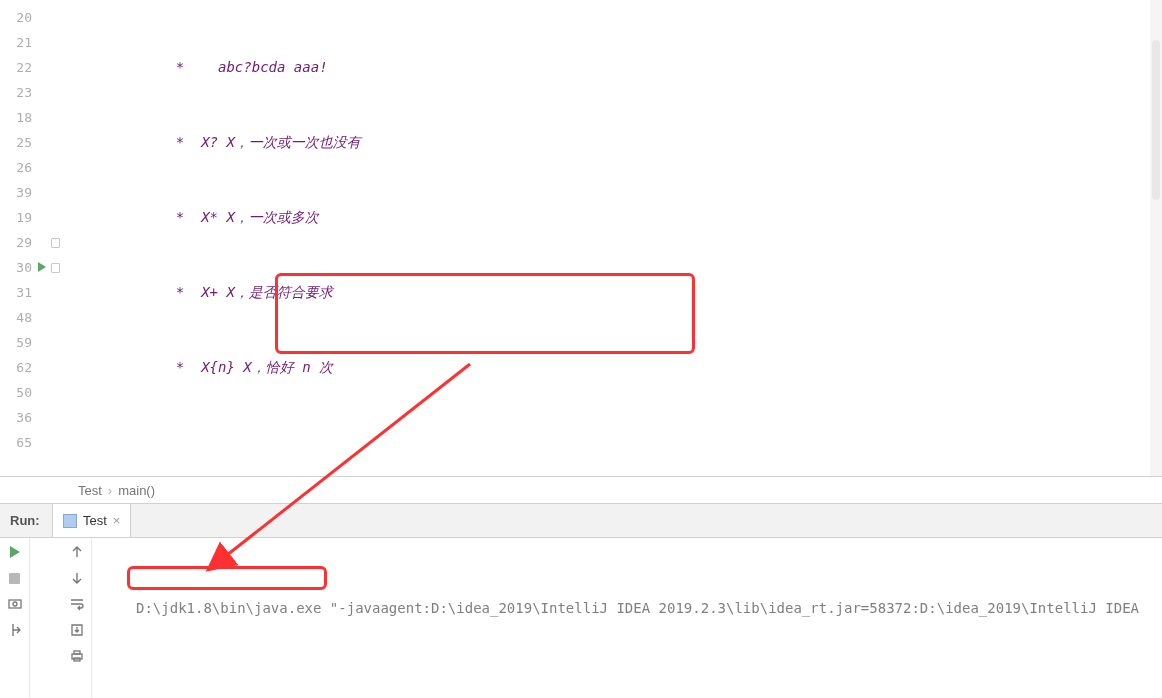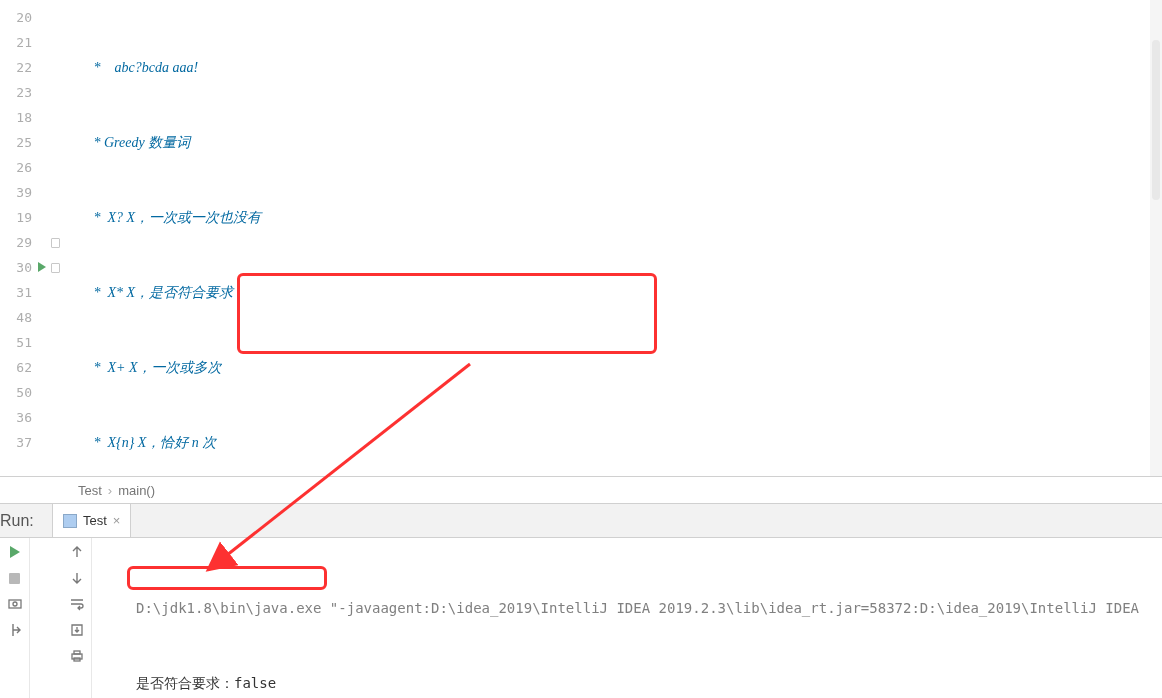--- a/index.html
+++ b/index.html
@@ -8,20 +8,21 @@
   font-size: 13px;
   background: #fff;
   color: #333;
   overflow: hidden;
 }
 .editor-area {
   display: flex;
   height: 476px;
   position: relative;
   overflow: hidden;
+  gap: 38px;
 }
 .gutter {
   width: 62px;
   background: #fff;
   border-right: 0;
   text-align: right;
   color: #adadad;
   font-family: Consolas, Menlo, monospace;
   font-size: 13px;
   padding-top: 5px;
@@ -56,21 +57,21 @@
   font-size: 14px;
   padding-top: 5px;
   position: relative;
   line-height: 25px;
   white-space: pre;
 }
 .code-line {
   height: 25px;
   padding-left: 0;
 }
-.c-comment { color: #0369a1; font-style: italic; font-family: Liberation Serif, serif; }
+.c-comment { color: #701a75; font-style: italic; }
 .red-box {
   position: absolute;
   border: 3px solid #fd3131;
   border-radius: 6px;
   pointer-events: none;
 }
 .breadcrumb {
   height: 28px;
   border-top: 1px solid #d0d0d0;
   border-bottom: 1px solid #d0d0d0;
@@ -85,22 +86,24 @@
 .breadcrumb .sep { margin: 0 6px; color: #b0b0b0; }
 .run-panel-header {
   height: 34px;
   display: flex;
   align-items: center;
   border-bottom: 1px solid #d0d0d0;
   background: #f2f2f2;
 }
 .run-label {
   width: 44px;
+  padding-left: 10px;
   color: #555;
-  font-size: 16px;
+  font-size: 13px;
+  font-weight: bold;
 }
 .tab {
   display: flex;
   align-items: center;
   height: 100%;
   background: #fff;
   border-right: 1px solid #d0d0d0;
   border-left: 1px solid #d0d0d0;
   padding: 0 10px;
   margin-left: 8px;
@@ -183,33 +186,32 @@
     <div class="gutter-line">23</div>
     <div class="gutter-line">18</div>
     <div class="gutter-line">25</div>
     <div class="gutter-line">26</div>
     <div class="gutter-line">39</div>
     <div class="gutter-line">19</div>
     <div class="gutter-line">29<span class="fold"></span></div>
     <div class="gutter-line">30<span class="run-tri"></span><span class="fold"></span></div>
     <div class="gutter-line">31</div>
     <div class="gutter-line">48</div>
-    <div class="gutter-line">51</div>
+    <div class="gutter-line">59</div>
     <div class="gutter-line">62</div>
     <div class="gutter-line">50</div>
     <div class="gutter-line">36</div>
-    <div class="gutter-line">37</div>
+    <div class="gutter-line">65</div>
   </div>
 
   <div class="code-area">
     <div class="code-line"><span class="c-comment">         *    abc?bcda aaa!</span></div>
-    <div class="code-line"><span class="c-comment">         * Greedy 数量词</span></div>
     <div class="code-line"><span class="c-comment">         *  X? X，一次或一次也没有</span></div>
-    <div class="code-line"><span class="c-comment">         *  X* X，是否符合要求</span></div>
-    <div class="code-line"><span class="c-comment">         *  X+ X，一次或多次</span></div>
+    <div class="code-line"><span class="c-comment">         *  X* X，一次或多次</span></div>
+    <div class="code-line"><span class="c-comment">         *  X+ X，是否符合要求</span></div>
     <div class="code-line"><span class="c-comment">         *  X{n} X，恰好 n 次</span></div>
     
     
     
     
     
     
     
     
     
@@ -283,21 +285,20 @@
     <div class="ticon">
         <svg viewBox="0 0 16 16">
           <rect x="3" y="6" width="10" height="5" fill="none" stroke="#787878" stroke-width="1.3"></rect>
           <rect x="5" y="3" width="6" height="3" fill="none" stroke="#787878" stroke-width="1.3"></rect>
           <rect x="5" y="10" width="6" height="3" fill="none" stroke="#787878" stroke-width="1.3"></rect>
         </svg>
       </div>
   </div>
   <div class="console">
     <div class="console-cmd">D:\jdk1.8\bin\java.exe "-javaagent:D:\idea_2019\IntelliJ IDEA 2019.2.3\lib\idea_rt.jar=58372:D:\idea_2019\IntelliJ IDEA</div>
-    <div>是否符合要求：false</div>
     
     <div></div>
     
 
     <div class="red-box" style="left:3px; top:28px; width:200px; height:24px;"></div>
   </div>
 </div>
 
 <svg class="arrow-svg" style="left:0; top:0; width:1162px; height:698px;">
   <defs>

